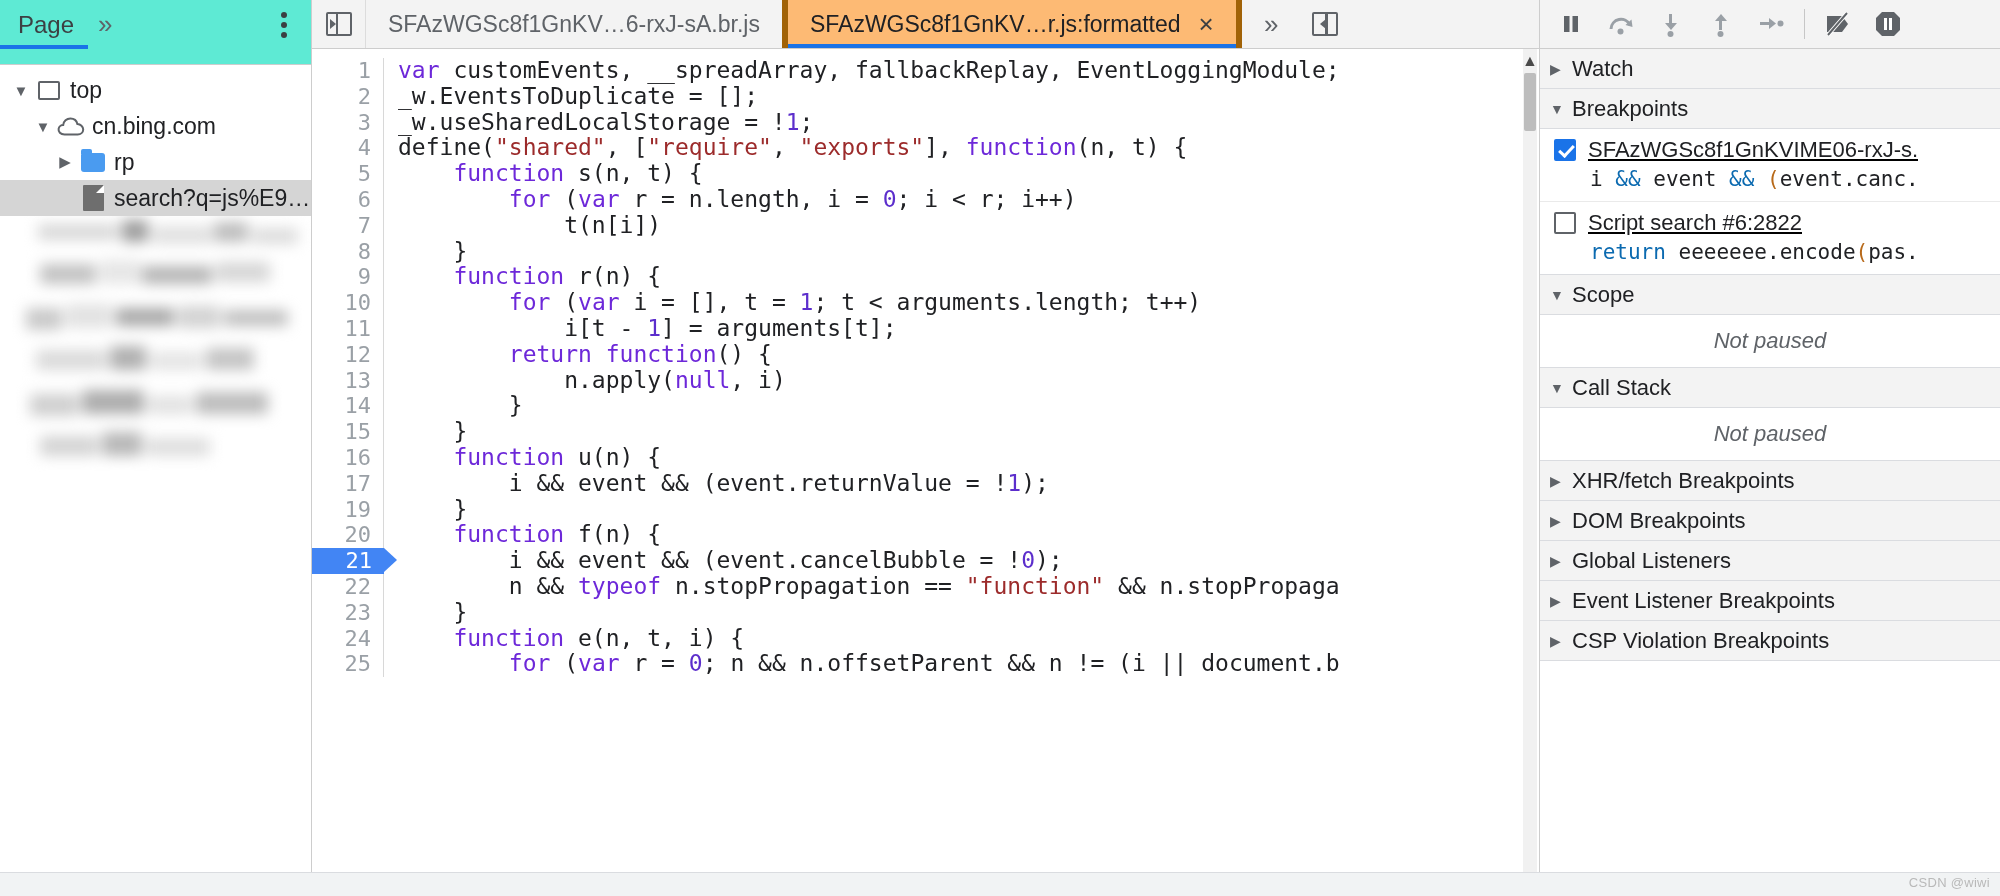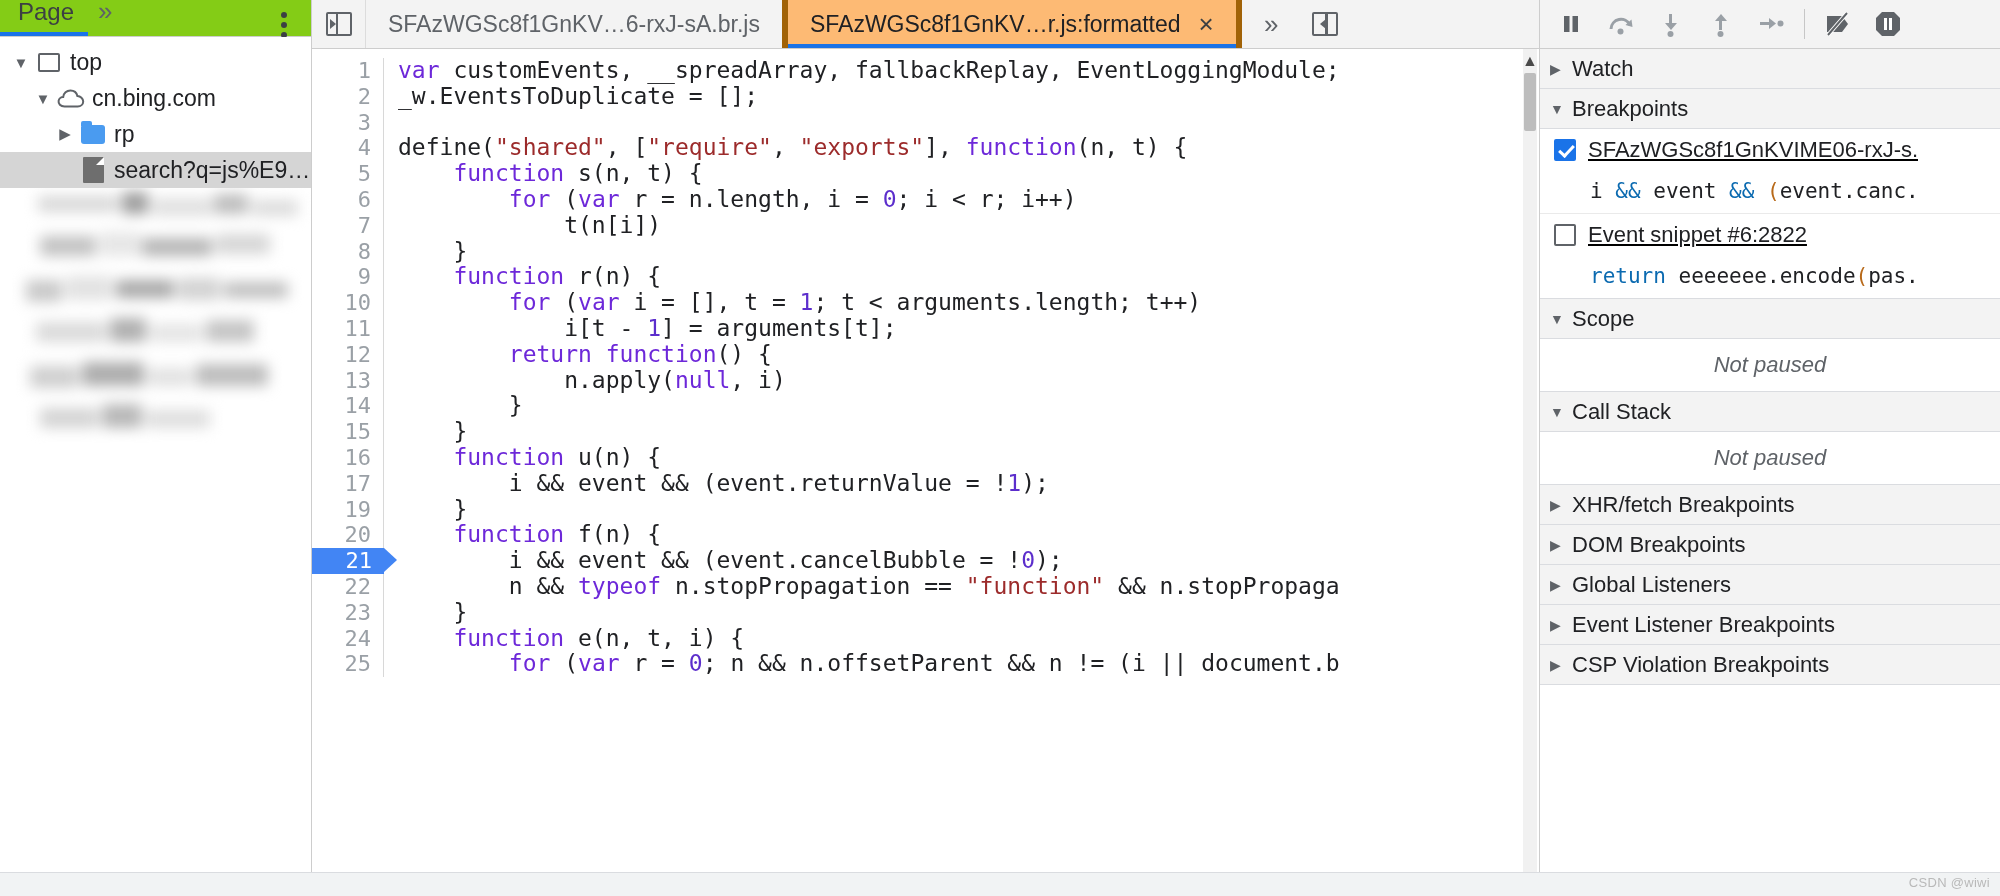--- a/index.html
+++ b/index.html
@@ -21,24 +21,24 @@
   
   .nav-pane {
     width: 312px;
     min-width: 312px;
     display: flex;
     flex-direction: column;
     background: #ffffff;
     border-right: 1px solid #cdcdcd;
   }
   .nav-toolbar {
-    height: 37px;
-    background: #84cc16;
+    height: 65px;
+    background: #5eead4;
     display: flex;
-    align-items: flex-end;
+    align-items: flex-start;
     position: relative;
     border-bottom: 1px solid #cdcdcd;
   }
   .nav-tab {
     font-size: 24px;
     color: #3c4043;
     padding: 0 14px 0 18px;
     height: 49px;
     line-height: 49px;
     position: relative;
@@ -314,21 +314,21 @@
     transform: rotate(43deg);
   }
   .bp-name {
     font-size: 22px; color: #202124; margin-left: 12px;
     white-space: nowrap; overflow: hidden;
   }
   .bp-code {
     font-family: "DejaVu Sans Mono", monospace;
     font-size: 21px;
     margin-left: 50px;
-    margin-top: 16px;
+    margin-top: 4px;
     white-space: nowrap;
     overflow: hidden;
     color: #202124;
   }
   .bp-code .op { color: #0b6ab0; }
   .bp-code .pr { color: #b86a1a; }
 
   .watermark {
     position: absolute;
     right: 10px; bottom: 6px;
@@ -456,21 +456,21 @@
           <span class="panel-toggle-ic right">
               <span class="tri"></span>
             </span>
         </div>
       </div>
 
       <div class="code-wrap">
         <div class="code-area" id="code-area">
             <div class="code-line"><span class="ln">1</span><span class="code-txt"><span class="kw">var</span><span class="def"> customEvents, __spreadArray, fallbackReplay, EventLoggingModule;</span></span></div>
             <div class="code-line"><span class="ln">2</span><span class="code-txt"><span class="def">_w.EventsToDuplicate = [];</span></span></div>
-            <div class="code-line"><span class="ln">3</span></div>
+            <div class="code-line"><span class="ln">3</span><span class="code-txt"><span class="def">_w.useSharedLocalStorage = !</span><span class="num">1</span><span class="def">;</span></span></div>
             <div class="code-line"><span class="ln">4</span><span class="code-txt"><span class="def">define(</span><span class="str">"shared"</span><span class="def">, [</span><span class="str">"require"</span><span class="def">, </span><span class="str">"exports"</span><span class="def">], </span><span class="kw">function</span><span class="def">(n, t) {</span></span></div>
             <div class="code-line"><span class="ln">5</span><span class="code-txt"><span class="def">    </span><span class="kw">function</span><span class="def"> s(n, t) {</span></span></div>
             <div class="code-line"><span class="ln">6</span><span class="code-txt"><span class="def">        </span><span class="kw">for</span><span class="def"> (</span><span class="kw">var</span><span class="def"> r = n.length, i = </span><span class="num">0</span><span class="def">; i &lt; r; i++)</span></span></div>
             <div class="code-line"><span class="ln">7</span><span class="code-txt"><span class="def">            t(n[i])</span></span></div>
             <div class="code-line"><span class="ln">8</span><span class="code-txt"><span class="def">    }</span></span></div>
             <div class="code-line"><span class="ln">9</span><span class="code-txt"><span class="def">    </span><span class="kw">function</span><span class="def"> r(n) {</span></span></div>
             <div class="code-line"><span class="ln">10</span><span class="code-txt"><span class="def">        </span><span class="kw">for</span><span class="def"> (</span><span class="kw">var</span><span class="def"> i = [], t = </span><span class="num">1</span><span class="def">; t &lt; arguments.length; t++)</span></span></div>
             <div class="code-line"><span class="ln">11</span><span class="code-txt"><span class="def">            i[t - </span><span class="num">1</span><span class="def">] = arguments[t];</span></span></div>
             <div class="code-line"><span class="ln">12</span><span class="code-txt"><span class="def">        </span><span class="kw">return</span><span class="def"> </span><span class="kw">function</span><span class="def">() {</span></span></div>
             <div class="code-line"><span class="ln">13</span><span class="code-txt"><span class="def">            n.apply(</span><span class="kw">null</span><span class="def">, i)</span></span></div>
@@ -562,21 +562,21 @@
             <span class="bp-cb checked"></span>
             <span class="bp-name">SFAzWGSc8f1GnKVIME06-rxJ-s.</span>
           </div>
           <div class="bp-code">
             <span class="def">i </span><span class="op">&amp;&amp; </span><span class="def">event </span><span class="op">&amp;&amp; </span><span class="pr">(</span><span class="def">event.canc.</span>
           </div>
         </div>
         <div class="bp-item" style="border-bottom:none;">
           <div class="bp-top">
             <span class="bp-cb"></span>
-            <span class="bp-name">Event snippet #6:2822</span>
+            <span class="bp-name">Script search #6:2822</span>
           </div>
           <div class="bp-code">
             <span class="op">return </span><span class="def">eeeeeee.encode</span><span class="pr">(</span><span class="def">pas.</span>
           </div>
         </div>
       </div>
 
       <div class="sec-header">
         <span class="tw">▼</span>
         <span>Scope</span>

